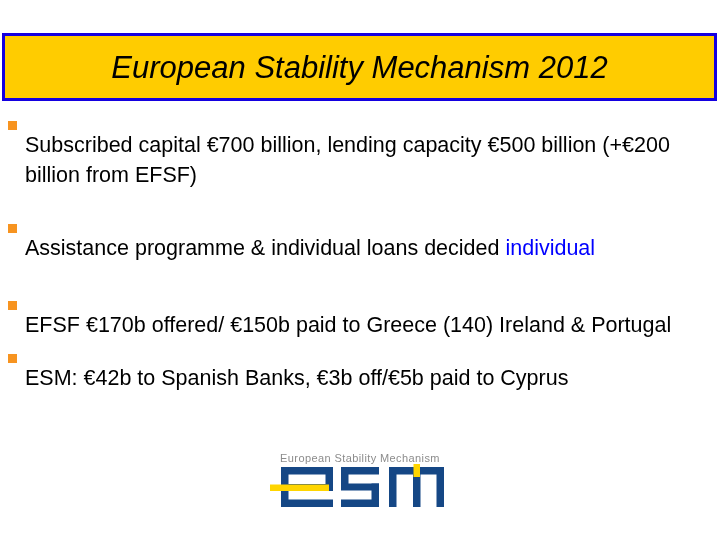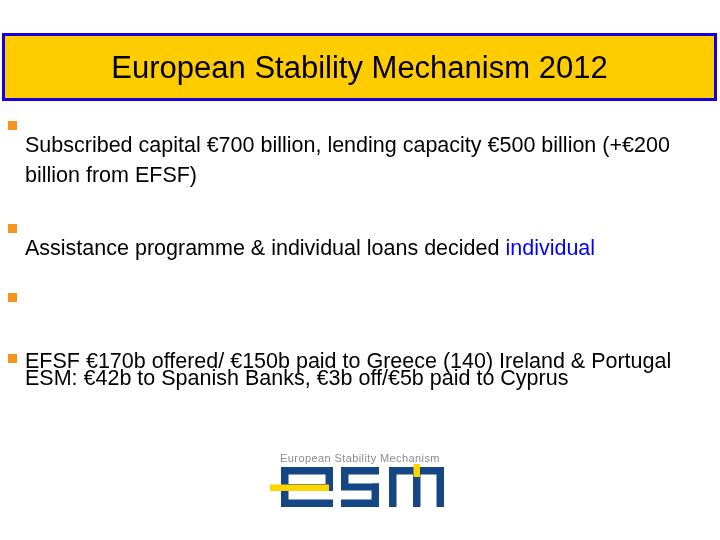--- a/index.html
+++ b/index.html
@@ -38,20 +38,21 @@
     align-items: center;
     justify-content: center;
   }
   .title-text {
     font-size: 31px;
     color: #000000;
     font-weight: normal;
     letter-spacing: 0px;
     line-height: 1;
     white-space: nowrap;
+    font-style: italic;
   }
 
   
   .body {
     position: absolute;
     left: 0;
     top: 112px;
     width: 720px;
   }
   .bullet-row {
@@ -74,21 +75,21 @@
     margin-left: 17px;
     font-size: 21.5px;
     line-height: 30px;
     color: #000000;
     flex: 1 1 auto;
   }
   .hl-blue { color: #0000ff; }
 
   #bullet-0 { top: 0px; }
   #bullet-1 { top: 103px; }
-  #bullet-2 { top: 172px; gap: 44px; }
+  #bullet-2 { top: 180px; }
   #bullet-3 { top: 233px; }
 
   
   .logo-block {
     position: absolute;
     left: 0;
     top: 452px;
     width: 720px;
     text-align: center;
   }

